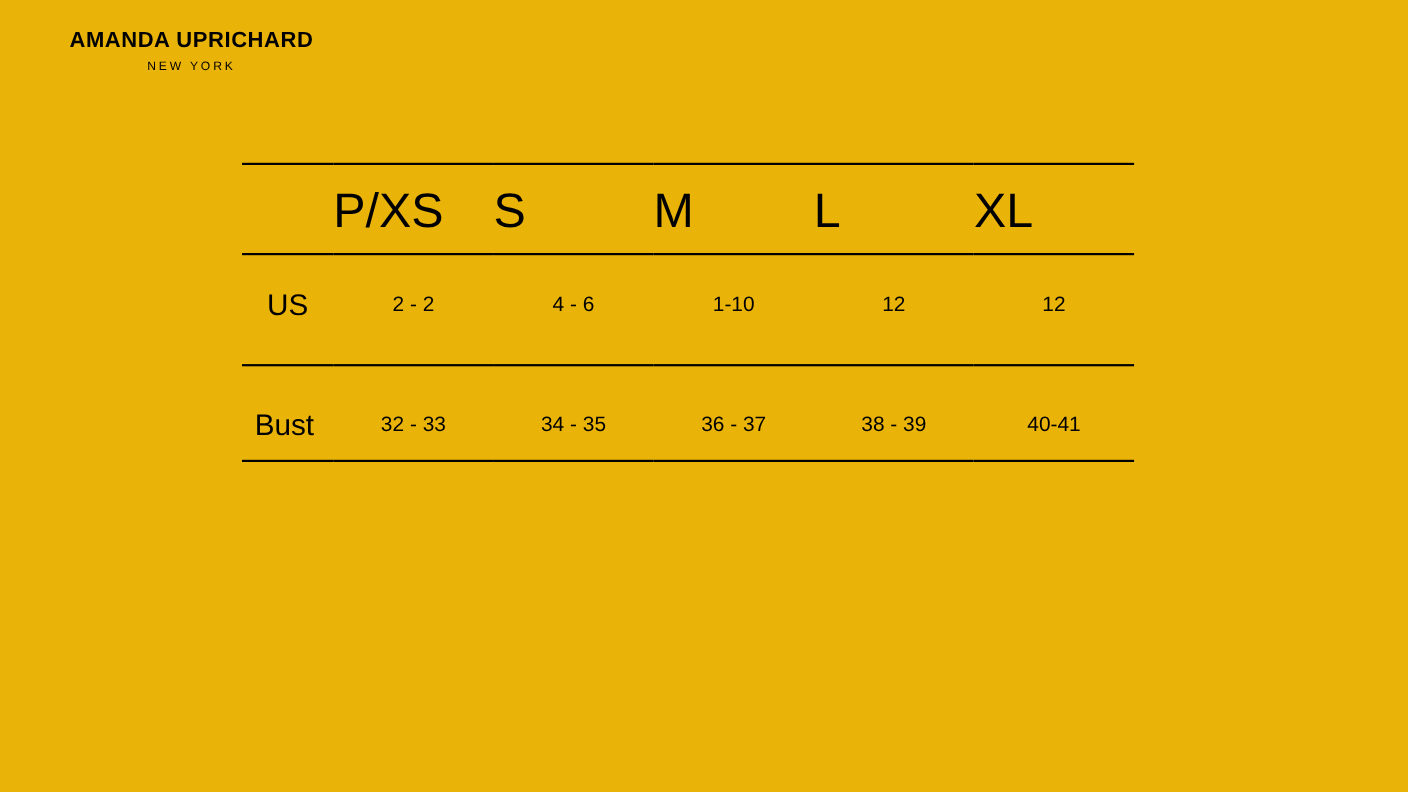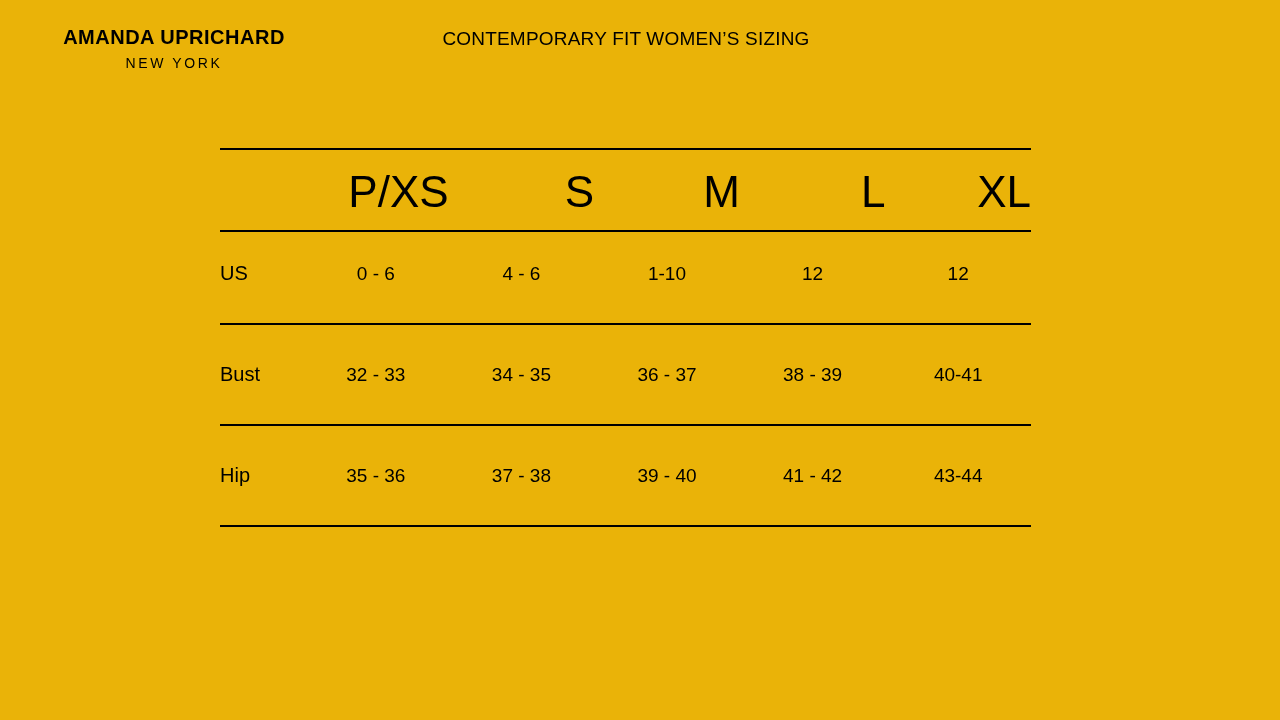--- a/index.html
+++ b/index.html
@@ -31,21 +31,21 @@
   }
   .brand-name {
     font-size: 20px;
     font-weight: bold;
     letter-spacing: 0.5px;
     line-height: 1.1;
     white-space: nowrap;
   }
   .brand-sub {
     margin-top: 7px;
-    font-size: 14px;
+    font-size: 11px;
     letter-spacing: 2.6px;
     font-weight: 500;
   }
 
   
   .doc-title {
     position: absolute;
     left: 0;
     top: 28px;
     width: 1252px;
@@ -67,56 +67,55 @@
     table-layout: fixed;
   }
   table.size-chart col.c-label { width: 83px; }
   table.size-chart col.c-data  { width: 145.6px; }
 
   .rule-top td { border-top: 2px solid #000; }
 
   
   tr.head-row td {
     border-bottom: 2px solid #000;
-    text-align: right;
+    text-align: left;
     font-size: 44px;
     line-height: 1;
     padding: 20px 0 16px 0;
     font-weight: 400;
   }
   tr.head-row td.row-label { font-size: 0; }
 
   
   tr.data-row td {
     text-align: center;
     font-size: 19px;
-    padding: 38px 0 38px 0;
+    padding: 38px 0 16px 0;
     vertical-align: middle;
     border-bottom: 2px solid #000;
   }
   tr.data-row td.row-label {
-    font-size: 20px;
-    text-align: left;
+    font-size: 27px;
+    text-align: center;
     padding-right: 6px;
   }
   tr.data-row.first-data td { padding: 30px 0 38px 0; }
 
   .nb { white-space: nowrap; }
 </style>
 </head>
 <body>
 
 <div class="page">
 
   <div class="brand">
     <div class="brand-name">AMANDA UPRICHARD</div>
     <div class="brand-sub">NEW YORK</div>
   </div>
 
-  <div class="doc-title">CONTEMPORARY FIT WOMEN’S SIZING</div>
 
   <div class="table-wrap">
     <table class="size-chart">
       <colgroup>
         <col class="c-label">
         <col class="c-data">
           <col class="c-data">
           <col class="c-data">
           <col class="c-data">
           <col class="c-data">
@@ -126,42 +125,34 @@
           <td class="row-label"></td>
           <td>P/XS</td>
           <td>S</td>
           <td>M</td>
           <td>L</td>
           <td>XL</td>
         </tr>
 
         <tr class="data-row first-data">
           <td class="row-label">US</td>
-          <td class="nb">0 - 6</td>
+          <td class="nb">2 - 2</td>
           <td class="nb">4 - 6</td>
           <td class="nb">1-10</td>
           <td class="nb">12</td>
           <td class="nb">12</td>
         </tr>
 
         <tr class="data-row">
           <td class="row-label">Bust</td>
           <td class="nb">32 - 33</td>
           <td class="nb">34 - 35</td>
           <td class="nb">36 - 37</td>
           <td class="nb">38 - 39</td>
           <td class="nb">40-41</td>
         </tr>
 
 
-        <tr class="data-row">
-          <td class="row-label">Hip</td>
-          <td class="nb">35 - 36</td>
-          <td class="nb">37  - 38</td>
-          <td class="nb">39 - 40</td>
-          <td class="nb">41 - 42</td>
-          <td class="nb">43-44</td>
-        </tr>
       </tbody>
     </table>
   </div>
 
 </div>
 
 </body></html>

